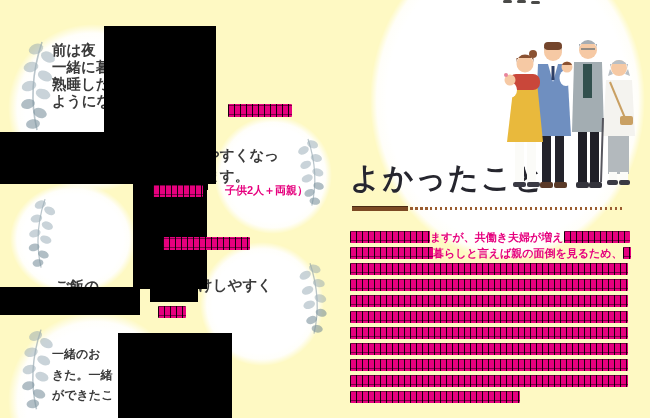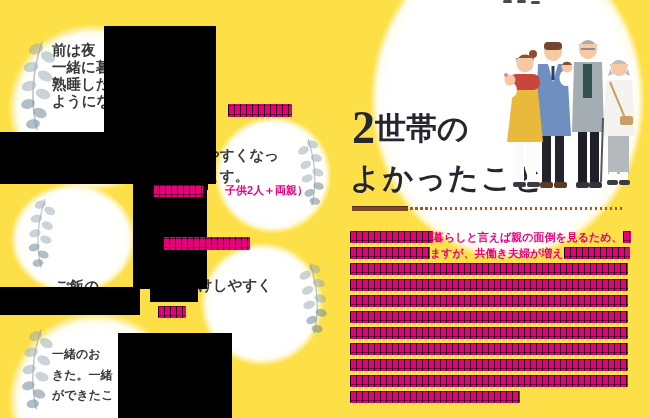--- a/index.html
+++ b/index.html
@@ -1,16 +1,16 @@
 <!DOCTYPE html>
 <html><head>
 <meta charset="utf-8">
 <style>
   html,body{margin:0;padding:0;background:#000;}
-  #canvas{position:relative;width:650px;height:418px;background:#fde047;overflow:hidden;
+  #canvas{position:relative;width:650px;height:418px;background:#fef9c3;overflow:hidden;
           font-family:"Liberation Sans","DejaVu Sans",sans-serif;}
 
   
   .bubble{position:absolute;border-radius:50%;
           background:radial-gradient(closest-side,#ffffff 80%,rgba(255,255,255,.92) 89%,rgba(255,255,255,0) 100%);}
   #bubble-1{left:8px;top:24px;width:168px;height:168px;}
   #bubble-2{left:214px;top:116px;width:118px;height:118px;}
   #bubble-3{left:10px;top:183px;width:126px;height:112px;}
   #bubble-4{left:200px;top:242px;width:124px;height:124px;}
   #bubble-5{left:8px;top:312px;width:176px;height:176px;}
@@ -133,21 +133,20 @@
       <use href="#euc-branch"></use>
     </svg>
 
   <div class="t-dark" id="t1"><span>前は夜</span><br><span>一緒に暮</span><br><span>熟睡した</span><br><span>ようにな</span></div>
   <div class="t-dark" id="t2a">やすくなっ</div>
   <div class="t-dark" id="t2b">ます。</div>
   <div class="t-dark" id="t3b">ご飯の</div>
   <div class="t-dark" id="t4">けしやすく</div>
   <div class="t-dark" id="t5"><span>一緒のお</span><br><span>きた。一緒</span><br><span>ができたこ</span></div>
 
-  <div class="title" id="title-line1"><span class="big">2</span><span>世帯の</span></div>
   <div class="title" id="title-line2">よかったこと</div>
 
   <div id="rule">
     <div class="solid"></div>
     <div class="dots"></div>
   </div>
 
   <svg style="position:absolute;left:492px;top:24px" width="150" height="182" viewBox="0 0 150 182">
 
     <g>
@@ -231,30 +230,30 @@
     <div class="attr pink" id="attr-2">
       <span class="noise-bar"></span>
         <span>子供2人＋両親）</span>
     </div>
     <div class="attr pink" id="attr-4">
       <span class="noise-bar"></span>
     </div>
 
     <div id="body-block">
       <div class="body-row">
+        <span class="noise-bar" style="width:80px"></span>
+        <span class="frag pink">ますが、共働き夫婦が増え</span>
+        <span class="noise-bar" style="width:66px"></span>
+      </div>
+      <div class="body-row">
         <span class="noise-bar" style="width:83px"></span>
         <span class="frag pink">暮らしと言えば親の面倒を見るため、</span>
         <span class="noise-bar" style="width:8px"></span>
       </div>
       <div class="body-row">
-        <span class="noise-bar" style="width:80px"></span>
-        <span class="frag pink">ますが、共働き夫婦が増え</span>
-        <span class="noise-bar" style="width:66px"></span>
-      </div>
-      <div class="body-row">
           <span class="noise-bar" style="width:278px"></span>
         </div>
       <div class="body-row">
           <span class="noise-bar" style="width:278px"></span>
         </div>
       <div class="body-row">
           <span class="noise-bar" style="width:278px"></span>
         </div>
       <div class="body-row">
           <span class="noise-bar" style="width:278px"></span>

